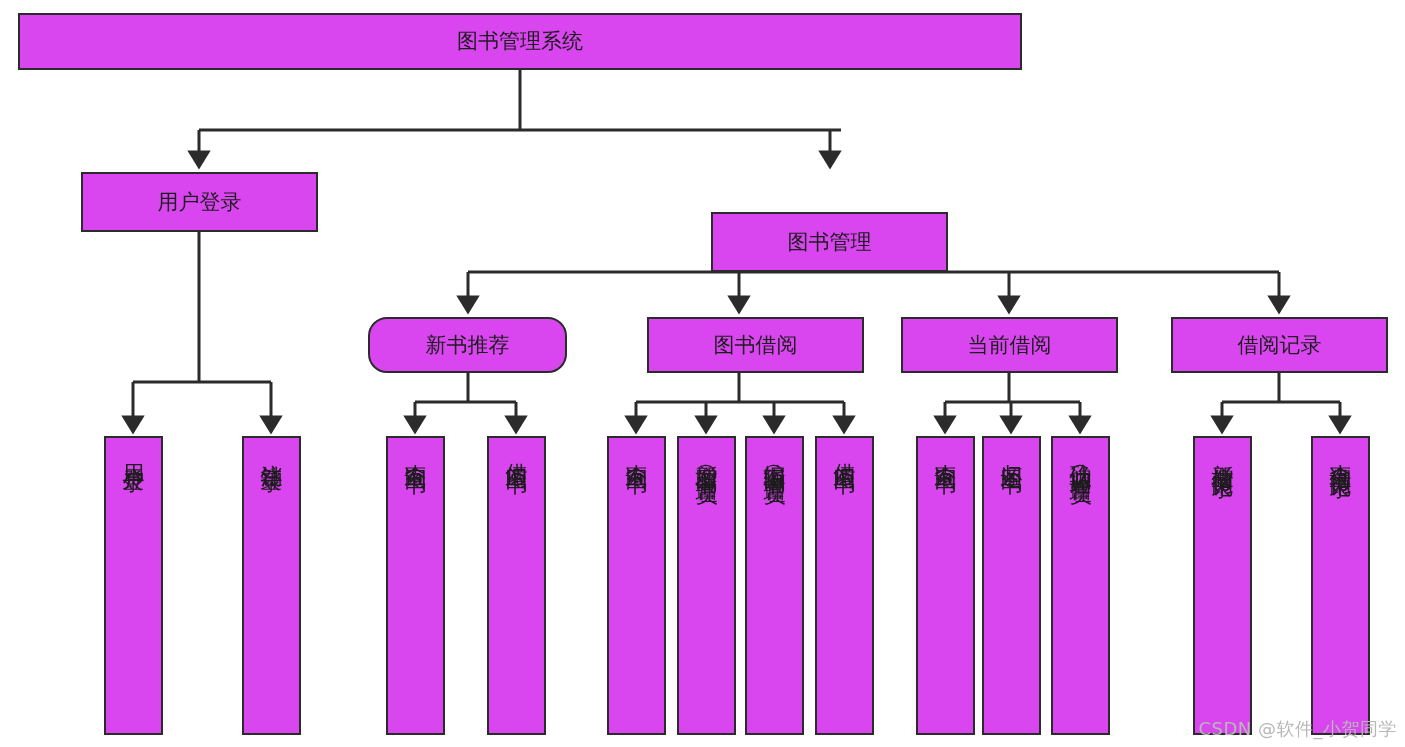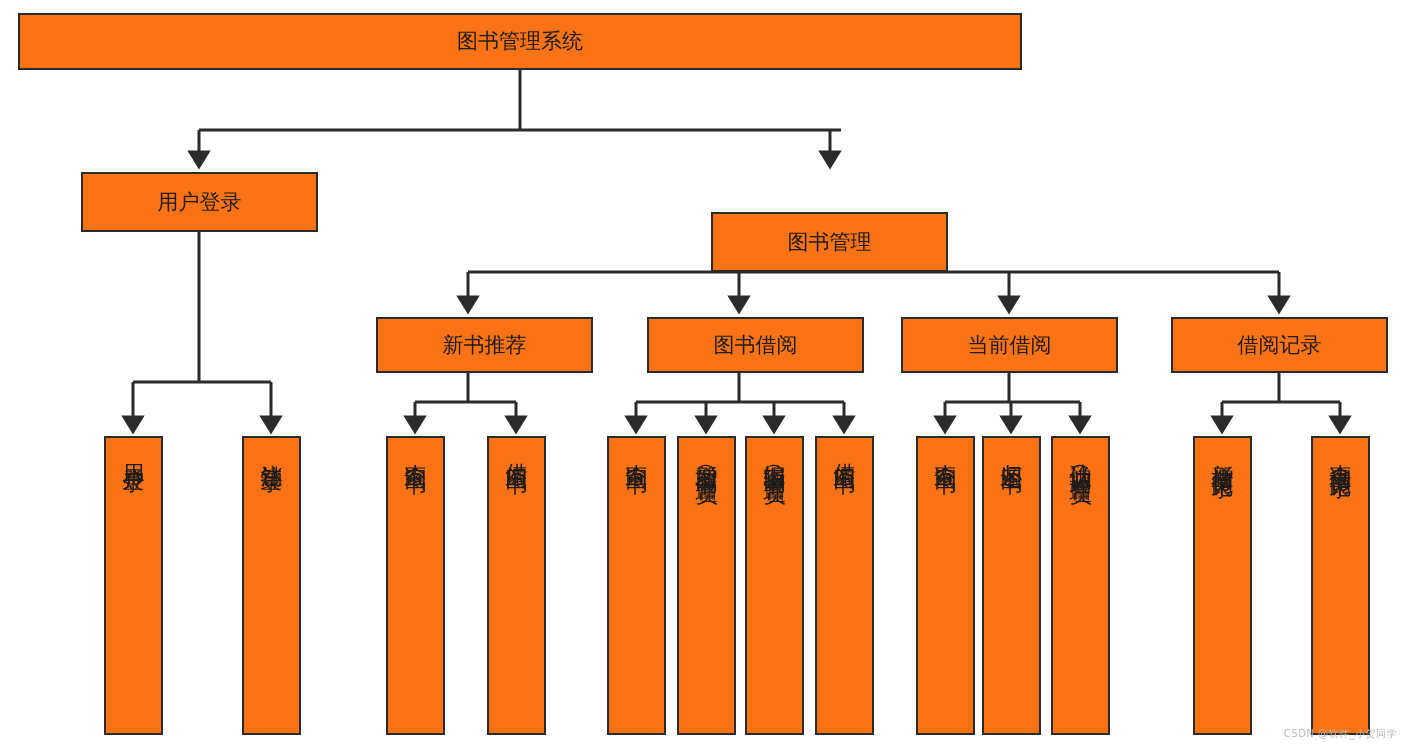--- a/index.html
+++ b/index.html
@@ -22,21 +22,21 @@
   #diagram-svg {
     position: absolute;
     top: 0;
     left: 0;
     width: 1405px;
     height: 747px;
   }
   .node-box {
     position: absolute;
     box-sizing: border-box;
-    background: #f97316;
+    background: #d946ef;
     border: 2px solid #2b2b2b;
     display: flex;
     align-items: center;
     justify-content: center;
     overflow: hidden;
   }
   .node-label {
     color: #1c1c1c;
     line-height: 1.18;
     white-space: nowrap;
@@ -53,21 +53,21 @@
     writing-mode: vertical-rl;
     text-orientation: upright;
     font-size: 22px;
     letter-spacing: 3px;
     white-space: nowrap;
   }
   .watermark {
     position: absolute;
     right: 8px;
     bottom: 6px;
-    font-size: 10px;
+    font-size: 18px;
     color: #b8b8b8;
     letter-spacing: 0.5px;
     white-space: nowrap;
     pointer-events: none;
   }
 </style>
 </head>
 <body>
 
 <div id="diagram-root">
@@ -128,21 +128,21 @@
   </div>
 
   <div class="node-box horiz" style="left:81px; top:172px; width:237px; height:60px;">
     <span class="node-label">用户登录</span>
   </div>
 
   <div class="node-box horiz" style="left:711px; top:172px; width:237px; height:60px;margin-top:40px;">
     <span class="node-label">图书管理</span>
   </div>
 
-  <div class="node-box horiz" style="left:376px; top:317px; width:217px; height:56px;">
+  <div class="node-box horiz" style="left:368px; top:317px; width:199px; height:56px;border-radius:19px;">
     <span class="node-label">新书推荐</span>
   </div>
 
   <div class="node-box horiz" style="left:631px; top:317px; width:217px; height:56px;margin-left:16px;">
     <span class="node-label">图书借阅</span>
   </div>
 
   <div class="node-box horiz" style="left:901px; top:317px; width:217px; height:56px;">
     <span class="node-label">当前借阅</span>
   </div>

